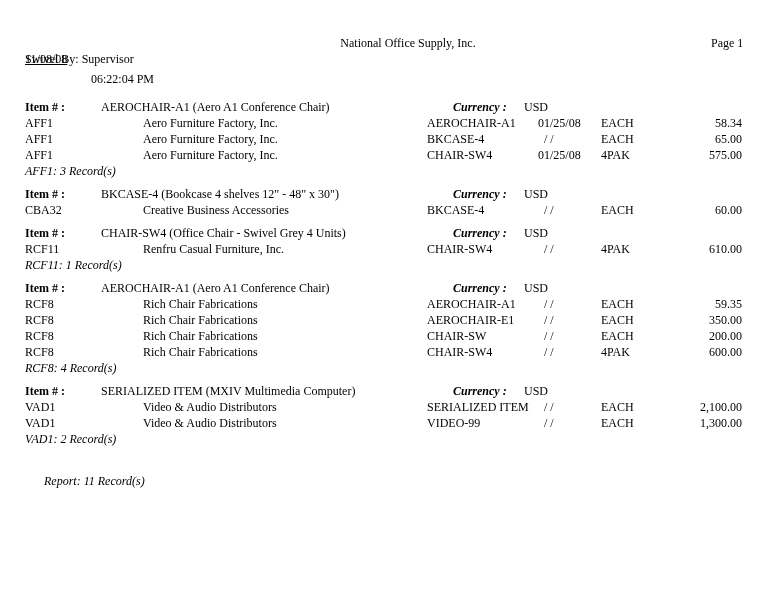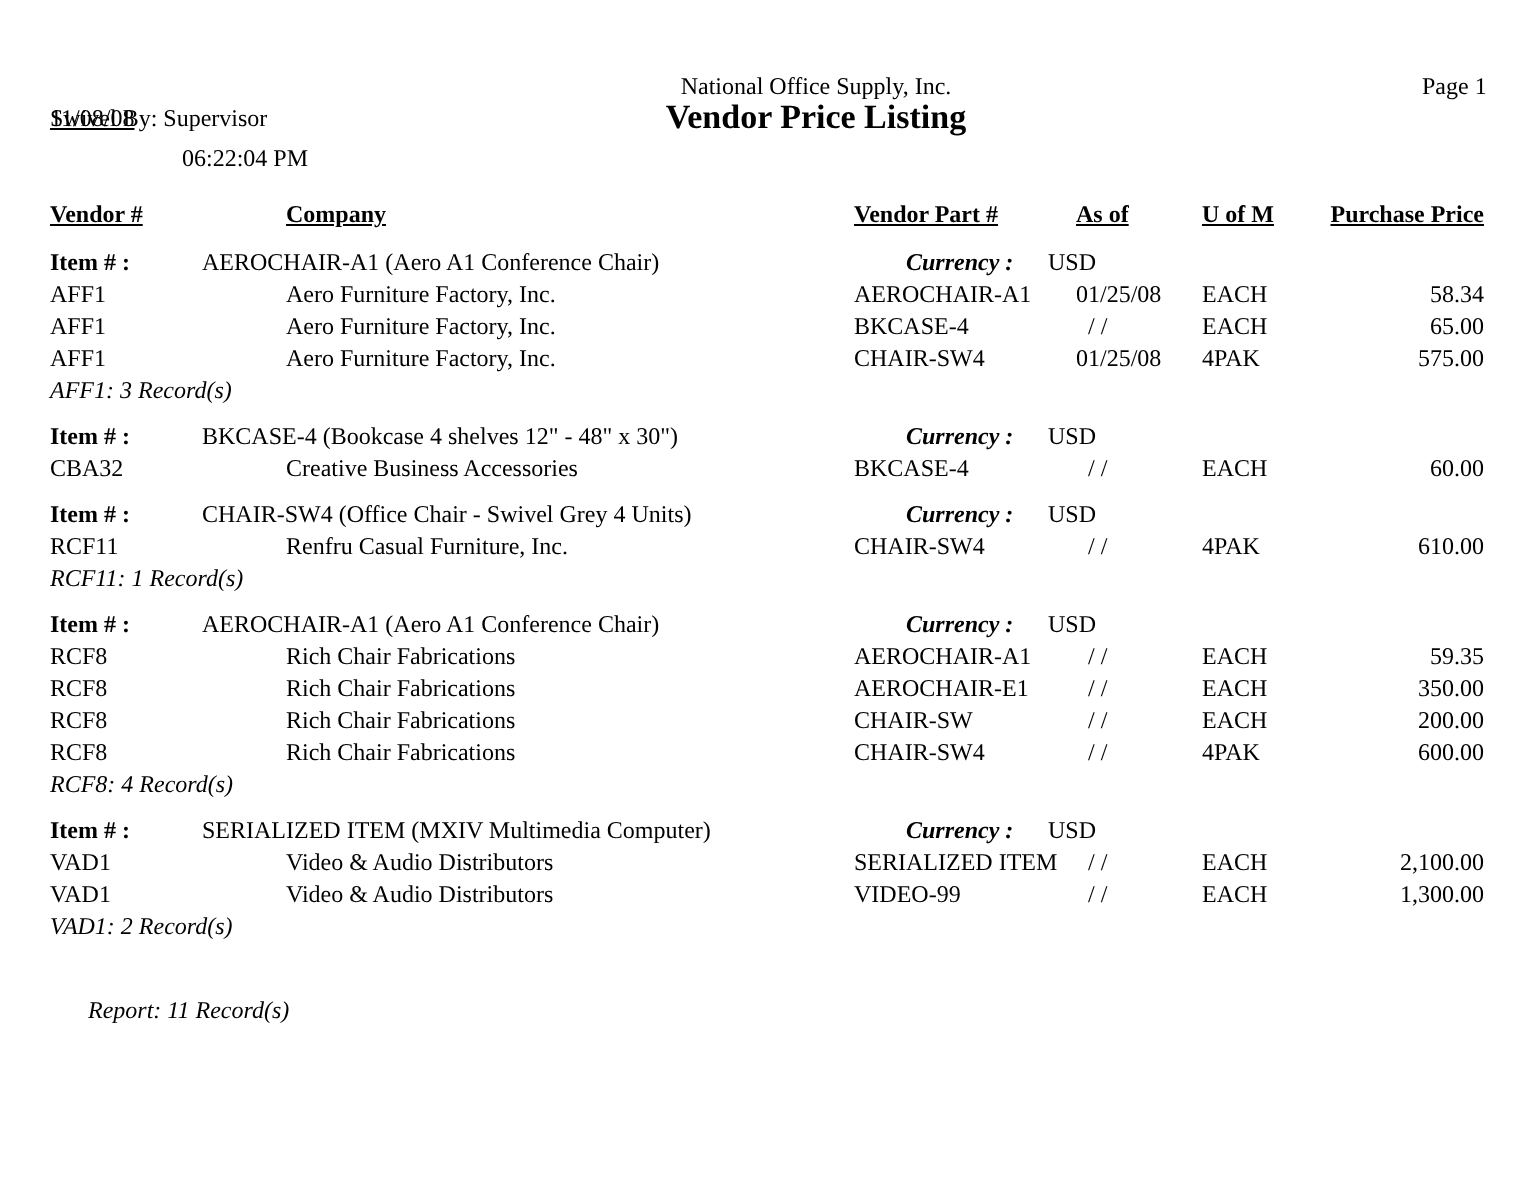--- a/index.html
+++ b/index.html
@@ -46,33 +46,24 @@
 </style>
 </head>
 <body>
 
 <div id="page">
 
   <span id="hdr-date" class="abs">11/08/08</span>
   <span id="hdr-time" class="abs">06:22:04 PM</span>
   <span id="hdr-printed" class="abs">Swivel By: Supervisor</span>
   <span id="hdr-company" class="abs">National Office Supply, Inc.</span>
-  <span id="hdr-title" class="abs">Vendor Price Listing</span>
   <span id="hdr-page" class="abs">Page 1</span>
 
   <div id="table-area">
 
-    <div class="line header-line">
-      <span class="c c-vendor bold u">Vendor #</span>
-      <span class="c c-company bold u">Company</span>
-      <span class="c c-part bold u">Vendor Part #</span>
-      <span class="c c-asof bold u">As of</span>
-      <span class="c c-uom bold u">U of M</span>
-      <span class="c c-price bold u">Purchase Price</span>
-    </div>
 
     <div id="groups">
   <div class="group">
     <div class="line">
       <span class="c c-vendor bold">Item # :</span>
       <span class="c c-itemdesc">AEROCHAIR-A1 (Aero A1 Conference Chair)</span>
       <span class="c c-currlbl bold">Currency :</span>
       <span class="c c-curr">USD</span>
     </div>
 

